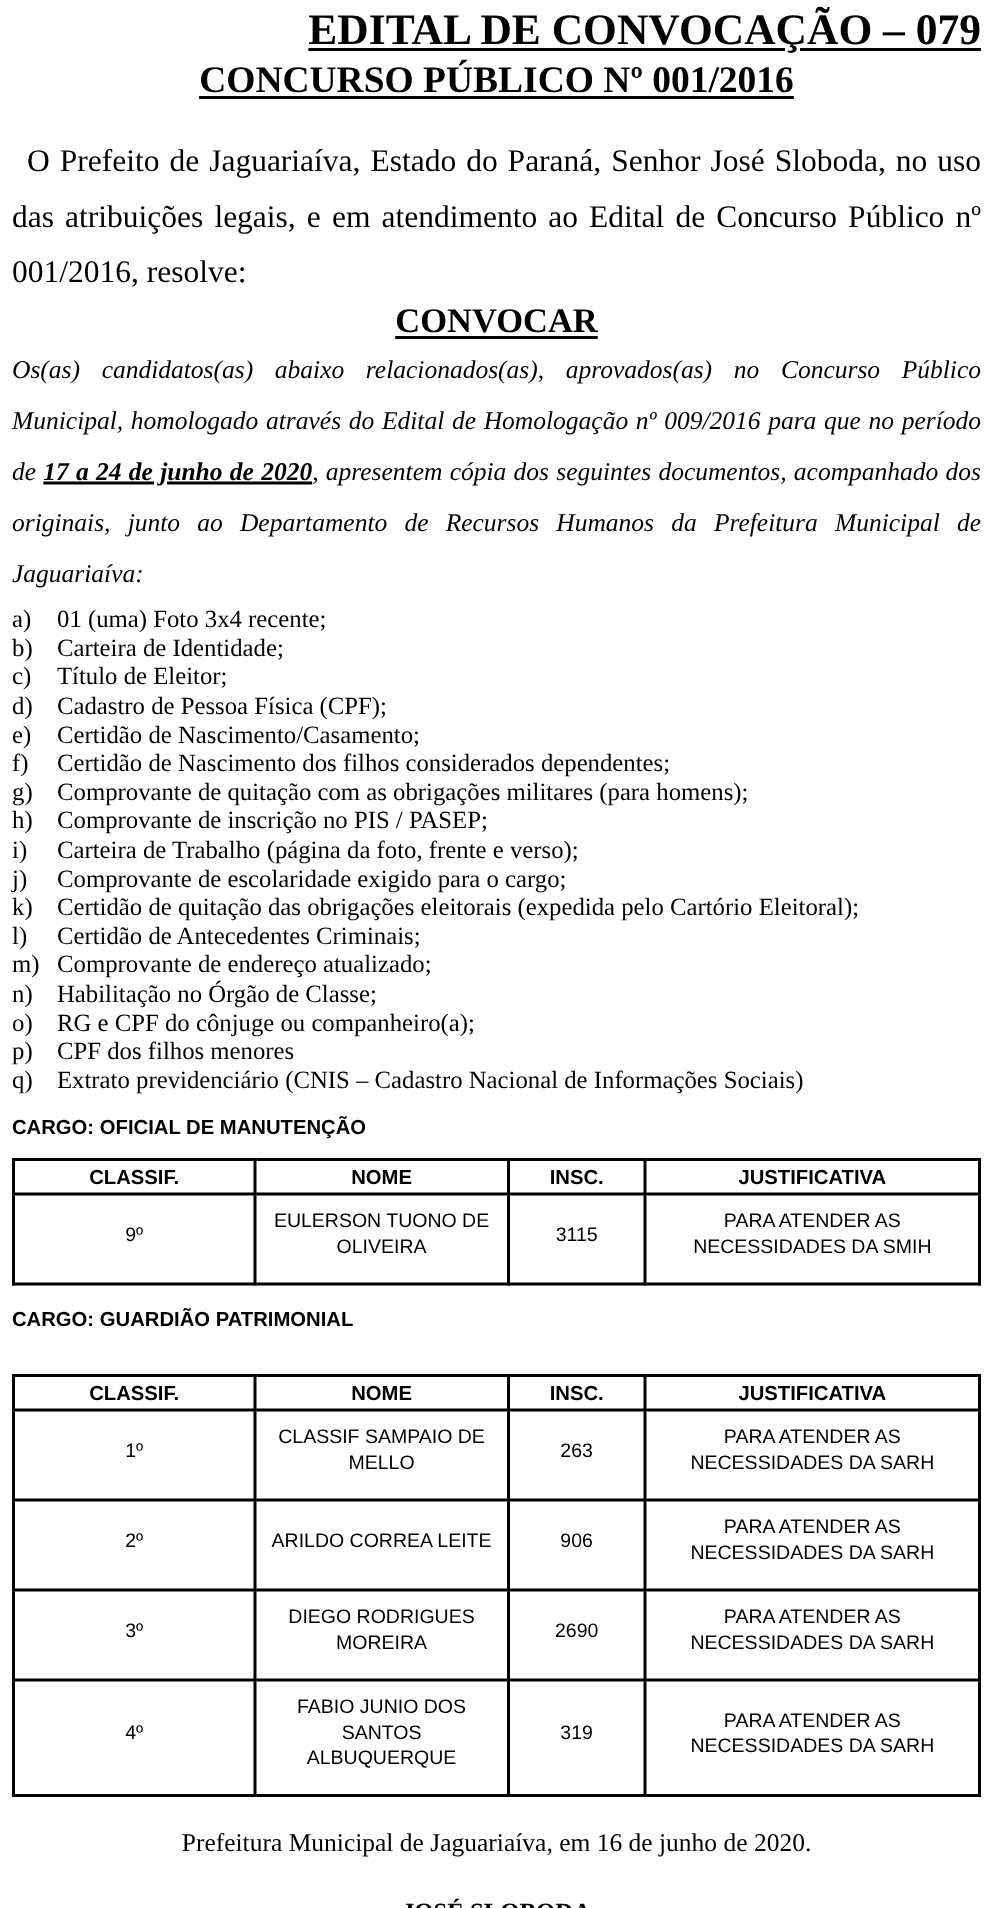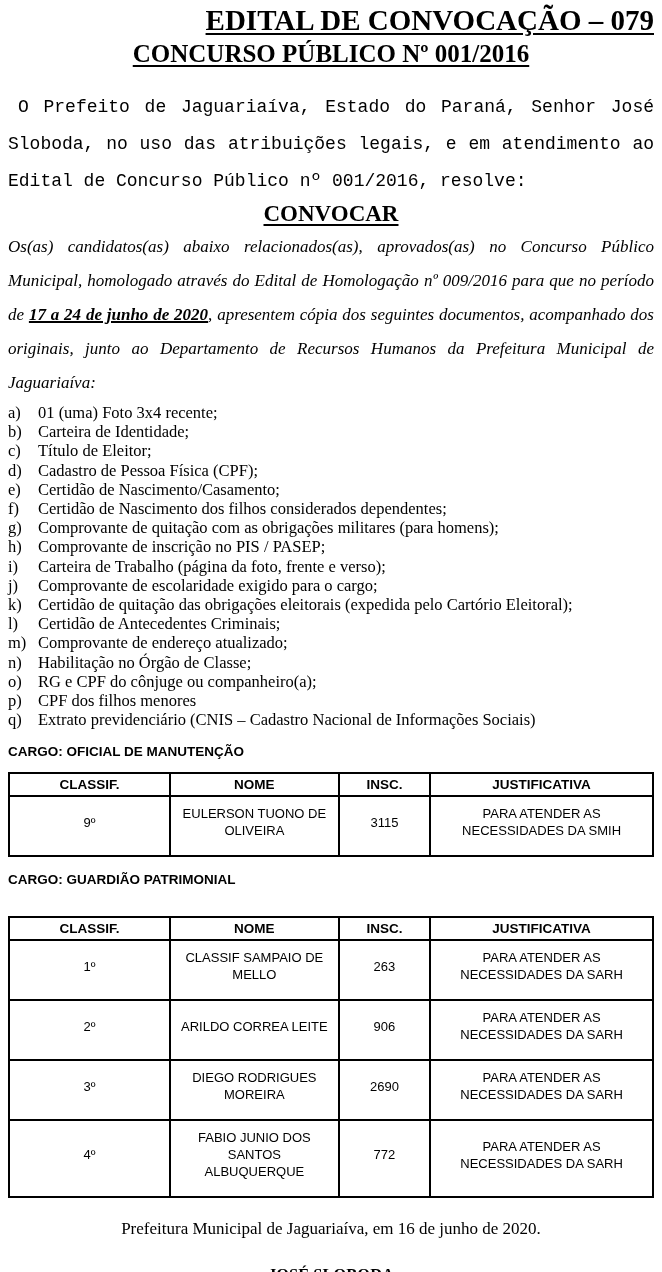--- a/index.html
+++ b/index.html
@@ -35,25 +35,24 @@
   .subtitle {
     text-align: center;
     font-size: 25px;
     line-height: 31px;
     font-weight: bold;
     margin: 0;
   }
   
   .intro {
     margin: 20px 0 0 0;
-    font-size: 18px;
+    font-size: 21px;
     line-height: 37px;
     text-align: justify;
     text-indent: 10px;
-    font-family: Liberation Mono, monospace;
   }
   .convocar {
     text-align: center;
     font-size: 23px;
     line-height: 28px;
     font-weight: bold;
     margin: 0;
   }
   .convocation {
     margin: 2px 0 0 0;
@@ -282,21 +281,21 @@
       </tr>
       <tr>
         <td>3º</td>
         <td>DIEGO RODRIGUES MOREIRA</td>
         <td>2690</td>
         <td>PARA ATENDER AS NECESSIDADES DA SARH</td>
       </tr>
       <tr class="tall">
         <td>4º</td>
         <td>FABIO JUNIO DOS SANTOS ALBUQUERQUE</td>
-        <td>772</td>
+        <td>319</td>
         <td>PARA ATENDER AS NECESSIDADES DA SARH</td>
       </tr>
     </tbody>
   </table>
 
   <p class="dateline">Prefeitura Municipal de Jaguariaíva, em 16 de junho de 2020.</p>
 
   <div class="signature first">
     <div class="sig-name">JOSÉ SLOBODA</div>
     <div class="sig-title">Prefeito Municipal</div>

